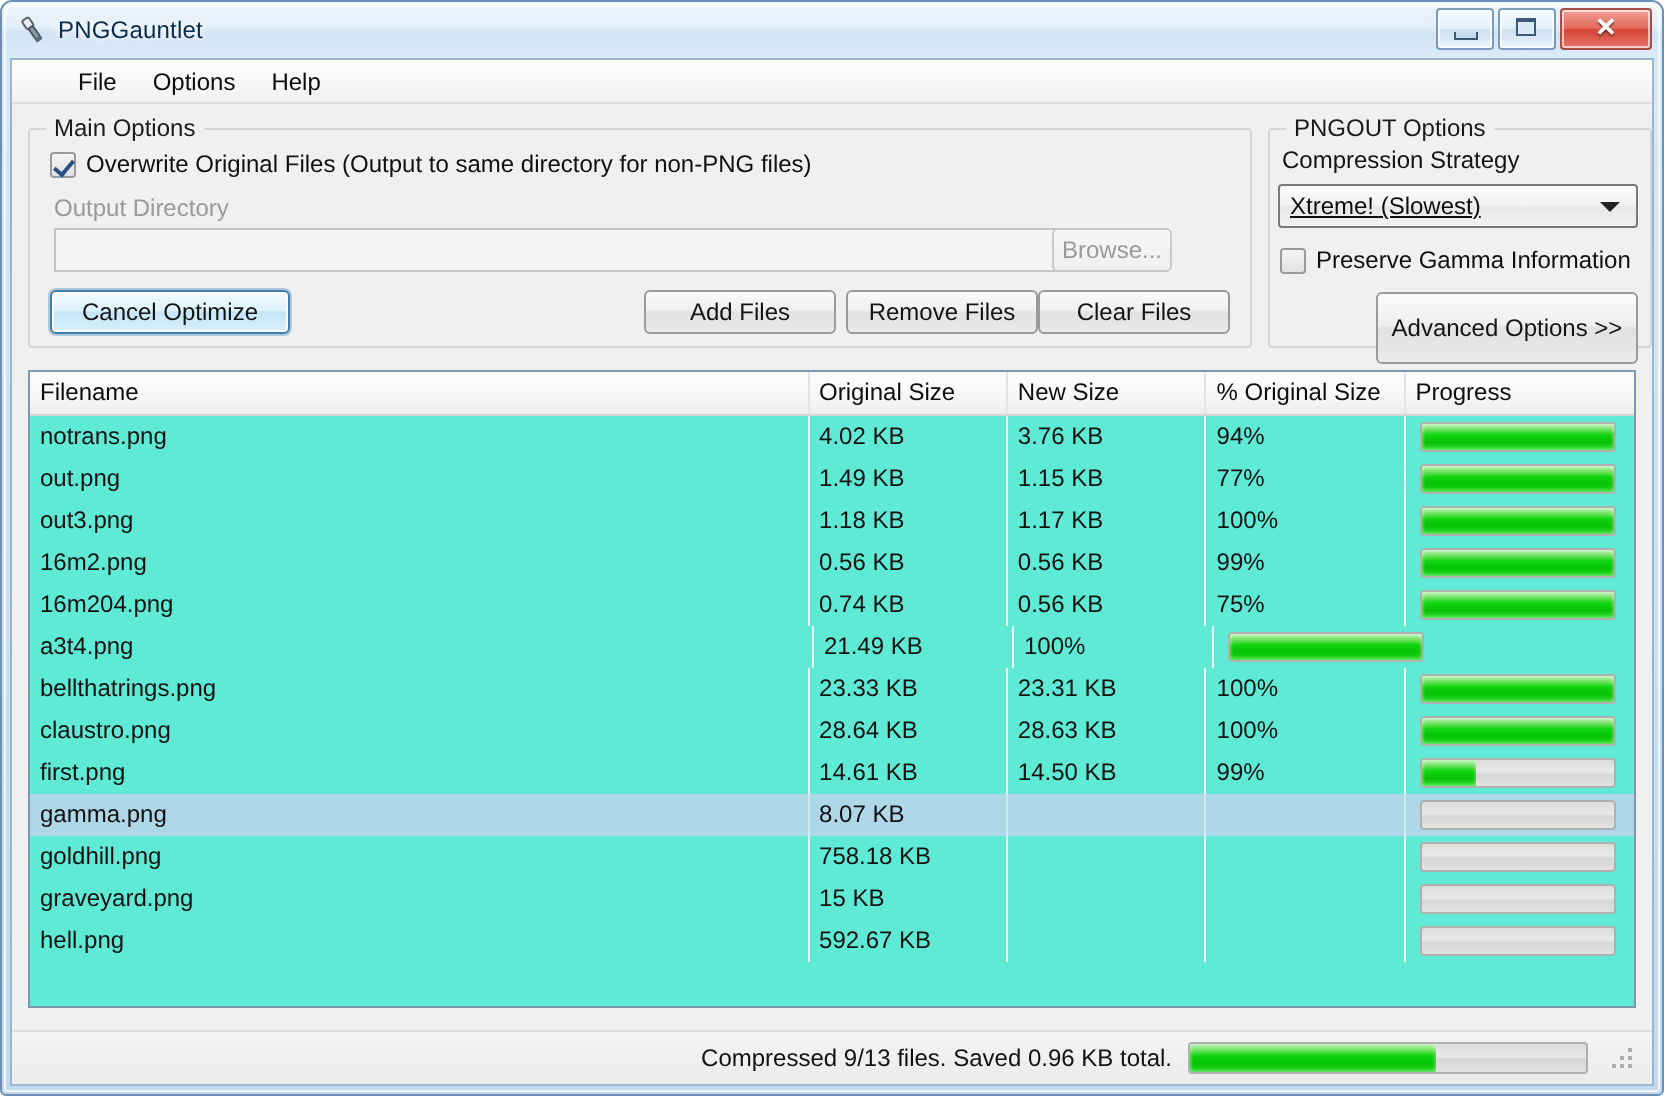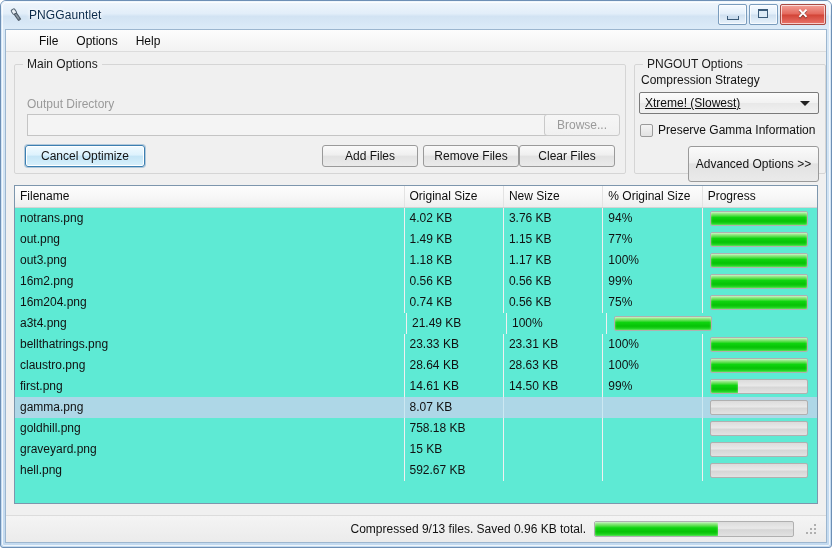--- a/index.html
+++ b/index.html
@@ -377,26 +377,30 @@
       <div class="menu-item">File</div>
       <div class="menu-item">Options</div>
       <div class="menu-item">Help</div>
     </div>
 
     <div id="options-area">
 
       <div class="groupbox" id="main-options">
         <span class="gb-title">Main Options</span>
 
+        <div class="chk-row" style="left:10px; top:10px;">
+          <span class="checkbox checked"></span>
+          <span class="chk-label">Overwrite Original Files (Output to same directory for non-PNG files)</span>
+        </div>
 
         <span class="field-label" style="left:12px; top:32px;">Output Directory</span>
 
         <div class="textbox" style="left:12px; top:49px; width:520px; height:22px;" placeholder=""></div>
 
-        <div class="btn disabled" style="left:529px; top:49px; width:76px; height:22px;">Browse...</div>
+        <div class="btn disabled" style="left:511px; top:49px; width:60px; height:22px;">Browse...</div>
 
         <div class="btn focused" style="left:10px; top:80px; width:120px; height:22px;">Cancel Optimize</div>
 
         <div class="btn" style="left:307px; top:80px; width:96px; height:22px;">Add Files</div>
         <div class="btn" style="left:408px; top:80px; width:96px; height:22px;">Remove Files</div>
         <div class="btn" style="left:504px; top:80px; width:96px; height:22px;">Clear Files</div>
       </div>
 
       <div class="groupbox" id="pngout-options">
         <span class="gb-title">PNGOUT Options</span>

